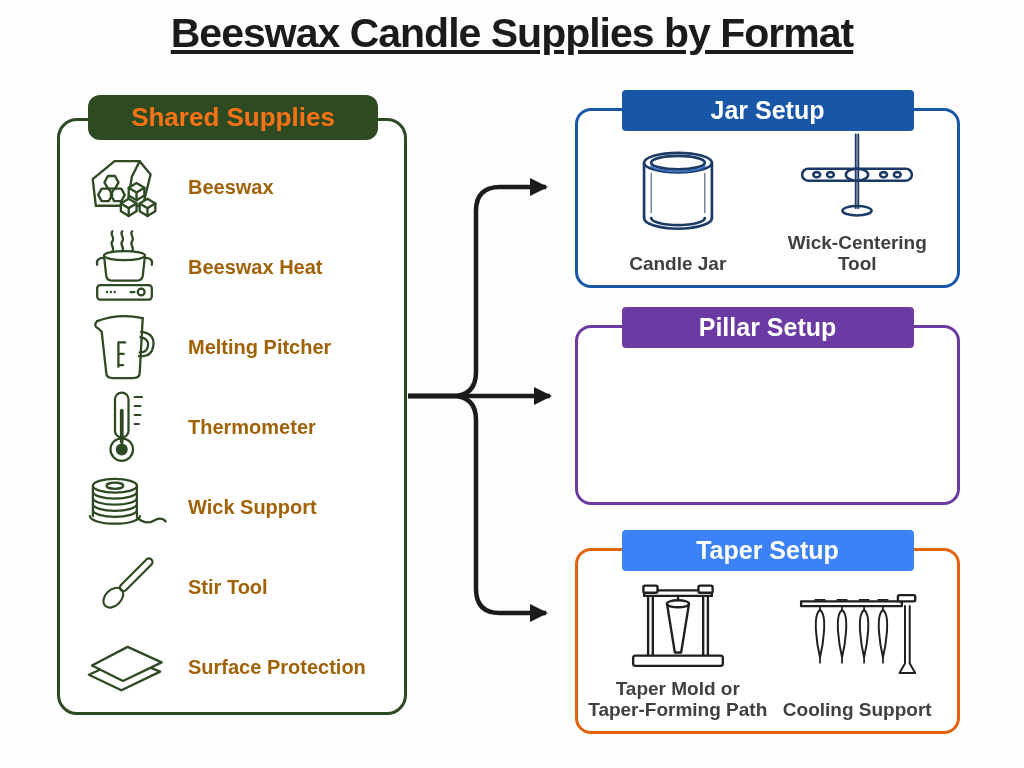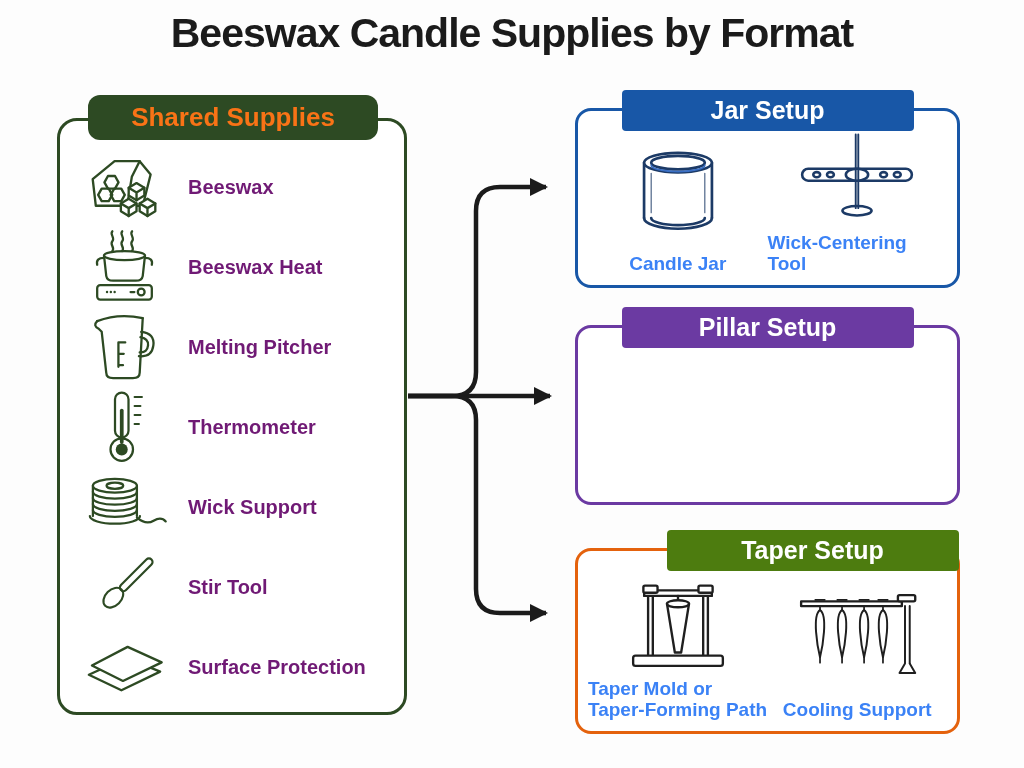--- a/index.html
+++ b/index.html
@@ -6,66 +6,66 @@
   body{
     width:1024px;height:768px;
     background:#fdfdfd;
     font-family:"Liberation Sans",sans-serif;
     position:relative;overflow:hidden;
   }
   .canvas{position:absolute;inset:0;}
   .title{
     position:absolute;top:10px;left:0;width:100%;
     margin:0;text-align:center;
-    font-size:41px;font-weight:bold;color:#1b1b1b;letter-spacing:-1px;
+    font-size:41px;font-weight:bold;color:#1b1b1b;letter-spacing:-1px;text-decoration:underline;
   }
   
   .arrows{position:absolute;inset:0;z-index:1;pointer-events:none;}
 
   
   .shared-box{
     position:absolute;left:57px;top:118px;width:350px;height:597px;
     background:#fff;border:3.5px solid #2d4a23;border-radius:20px;
     box-sizing:border-box;z-index:2;
   }
   .shared-header{
     position:absolute;top:-26px;left:28px;width:290px;height:45px;
     background:#2d4a23;border-radius:12px;color:#f97316;
     font-size:26px;font-weight:bold;
     display:flex;align-items:center;justify-content:center;
   }
   .srows{position:absolute;top:26px;left:0;right:0;}
   .srow{height:80px;display:flex;align-items:center;}
   .sicon{width:128px;display:flex;align-items:center;justify-content:center;color:#2d4a23;}
-  .slabel{font-size:20px;font-weight:bold;color:#701a75;}
+  .slabel{font-size:20px;font-weight:bold;color:#a16207;}
 
   
   .fbox{
     position:absolute;left:575px;width:385px;background:#fff;
     border-radius:16px;box-sizing:border-box;z-index:2;
   }
   .jar{top:108px;height:180px;border:3.5px solid #1857a7;}
   .pillar{top:325px;height:180px;border:3.5px solid #6b3aa2;}
   .taper{top:548px;height:186px;border:3.5px solid #e4620d;}
   .fheader{
     position:absolute;top:-21px;left:50%;transform:translateX(-50%);
     width:292px;height:41px;border-radius:4px;color:#fff;
     font-size:25px;font-weight:bold;
     display:flex;align-items:center;justify-content:center;
   }
   .jar .fheader{background:#1857a7;}
   .pillar .fheader{background:#6b3aa2;text-align:right;}
-  .taper .fheader{background:#4d7c0f;margin-left:45px;}
+  .taper .fheader{background:#3b82f6;}
   .fitems{display:flex;height:100%;box-sizing:border-box;padding:26px 10px 10px;}
   .fitem{flex:1;display:flex;flex-direction:column;align-items:center;justify-content:flex-end;gap:5px;}
   .ficon{flex:1;display:flex;align-items:center;justify-content:center;}
   .jar .ficon{color:#1c3a66;}
   .pillar .ficon{color:#302c3a;}
   .taper .ficon{color:#1f1f1f;}
-  .flabel{font-size:19px;font-weight:bold;color:#3b82f6;text-align:left;line-height:1.14;}
+  .flabel{font-size:19px;font-weight:bold;color:#404040;text-align:center;line-height:1.14;}
   .flabel.wide{max-width:196px;}
   svg{display:block;}
   .ink{fill:none;stroke:currentColor;stroke-width:3;stroke-linecap:round;stroke-linejoin:round;}
 </style>
 </head>
 <body>
 
 <div class="canvas">
 
   <h1 class="title">Beeswax Candle Supplies by Format</h1>

